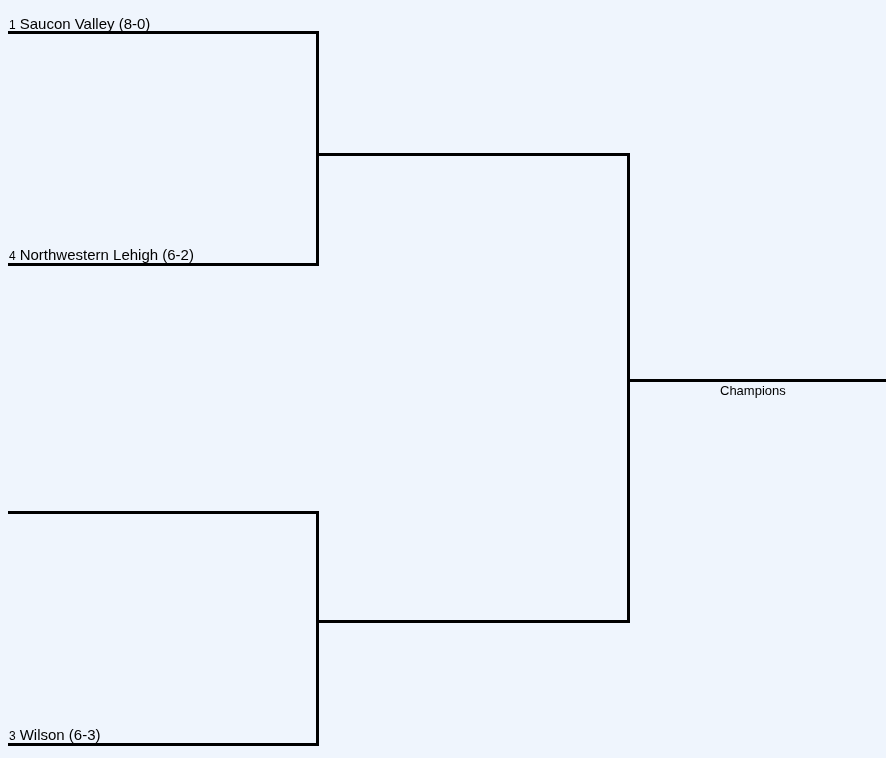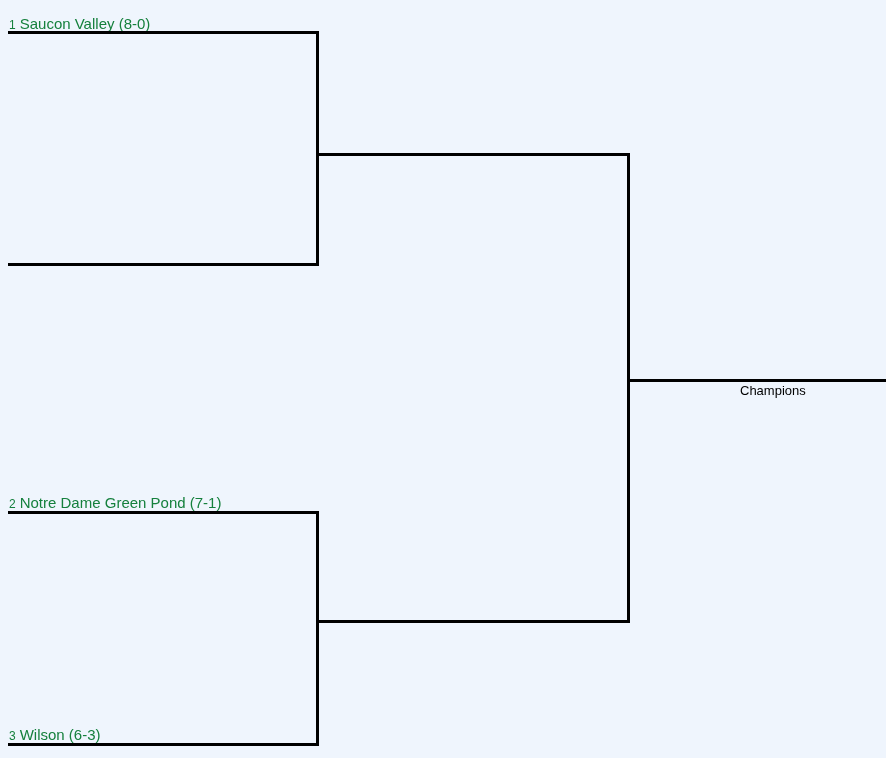--- a/index.html
+++ b/index.html
@@ -29,21 +29,21 @@
   .vline {
     position: absolute;
     background: #000000;
     width: 3px;
   }
 
   
   .team {
     position: absolute;
     white-space: nowrap;
-    color: #15803d;
+    color: #000000;
     font-size: 15px;
     line-height: 15px;
     font-family: "Liberation Sans", sans-serif;
   }
   .team .seed {
     font-size: 12px;
     padding-right: 4px;
   }
   .team .name {
     font-size: 15px;
@@ -62,39 +62,39 @@
 </head>
 <body>
 
 <div id="bracket">
 
   <div class="team" style="left:9px; top:16px;">
     <span class="seed">1</span><span class="name">Saucon Valley (8-0)</span>
   </div>
   <div class="hline" style="left:8px; top:31px; width:311px;"></div>
 
+  <div class="team" style="left:9px; top:247px;">
+    <span class="seed">4</span><span class="name">Northwestern Lehigh (6-2)</span>
+  </div>
   <div class="hline" style="left:8px; top:263px; width:311px;"></div>
 
   <div class="vline" style="left:316px; top:31px; height:235px;"></div>
 
-  <div class="team" style="left:9px; top:495px;">
-    <span class="seed">2</span><span class="name">Notre Dame Green Pond (7-1)</span>
-  </div>
   <div class="hline" style="left:8px; top:511px; width:311px;"></div>
 
   <div class="team" style="left:9px; top:727px;">
     <span class="seed">3</span><span class="name">Wilson (6-3)</span>
   </div>
   <div class="hline" style="left:8px; top:743px; width:311px;"></div>
 
   <div class="vline" style="left:316px; top:511px; height:235px;"></div>
 
   <div class="hline" style="left:316px; top:153px; width:314px;"></div>
 
   <div class="hline" style="left:316px; top:620px; width:314px;"></div>
 
   <div class="vline" style="left:627px; top:153px; height:470px;"></div>
 
   <div class="hline" style="left:627px; top:379px; width:259px;"></div>
 
-  <div class="champ-label" style="left:720px; top:384px;margin-left:20px;">Champions</div>
+  <div class="champ-label" style="left:720px; top:384px;">Champions</div>
 
 </div>
 
 </body></html>

